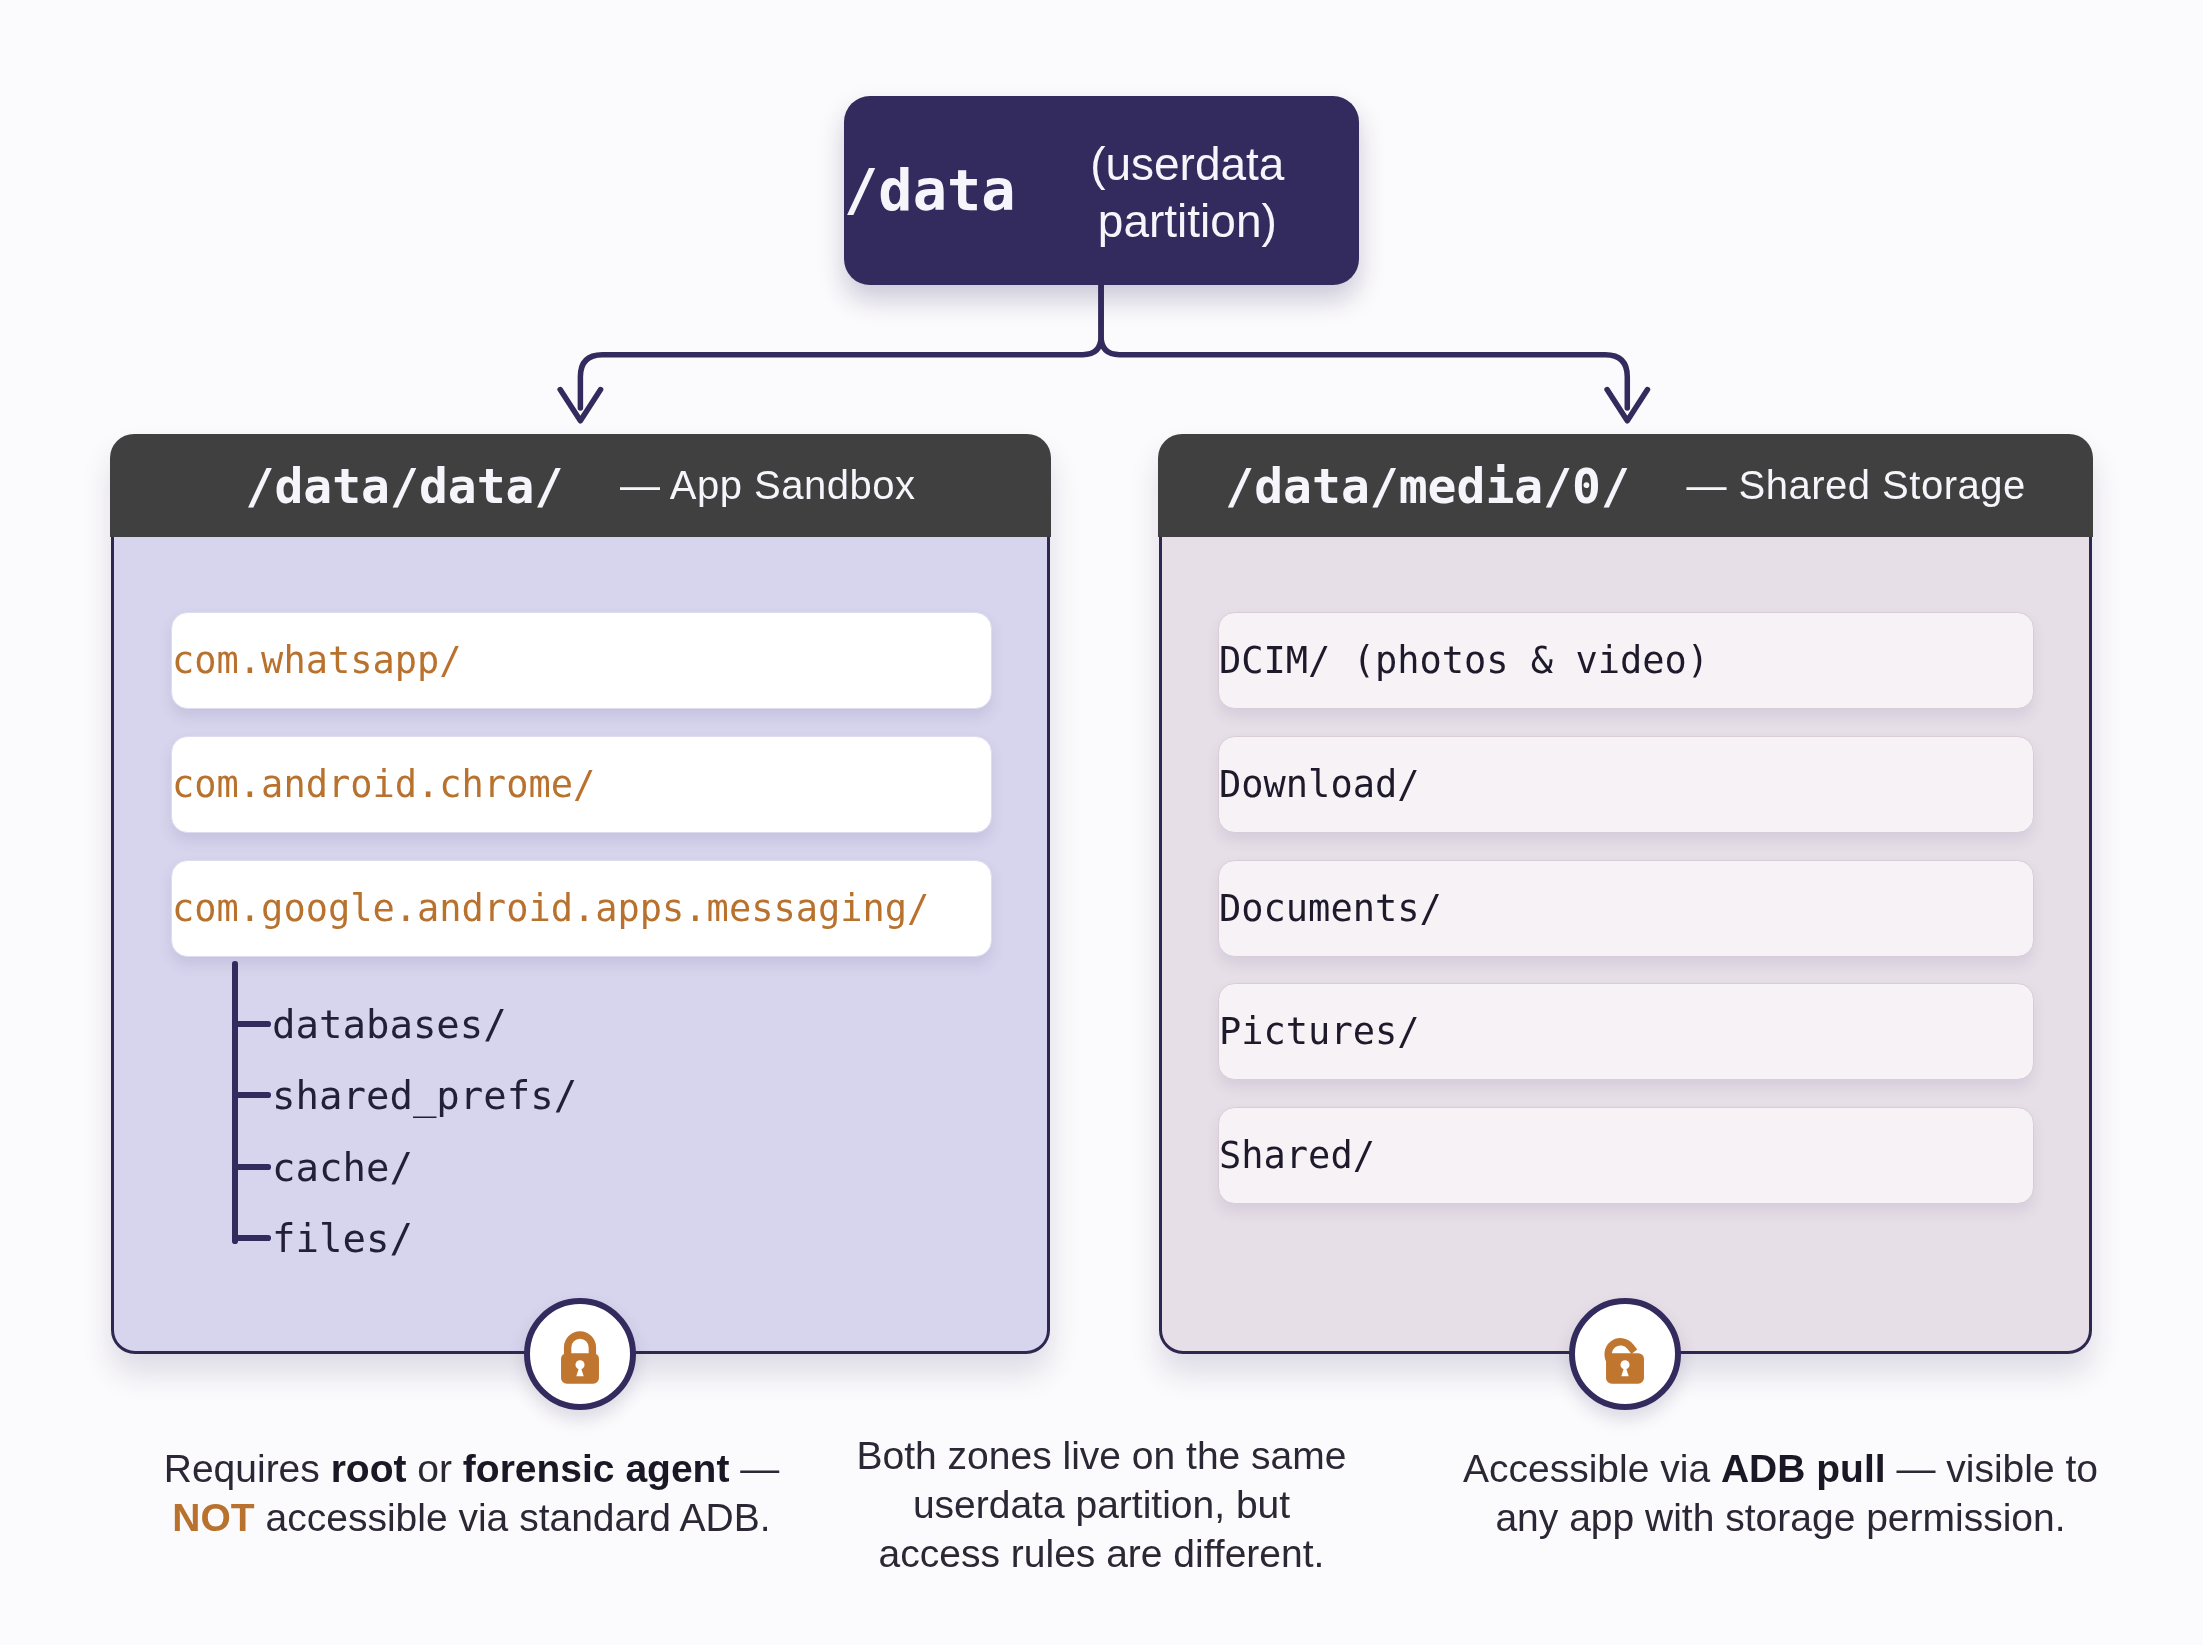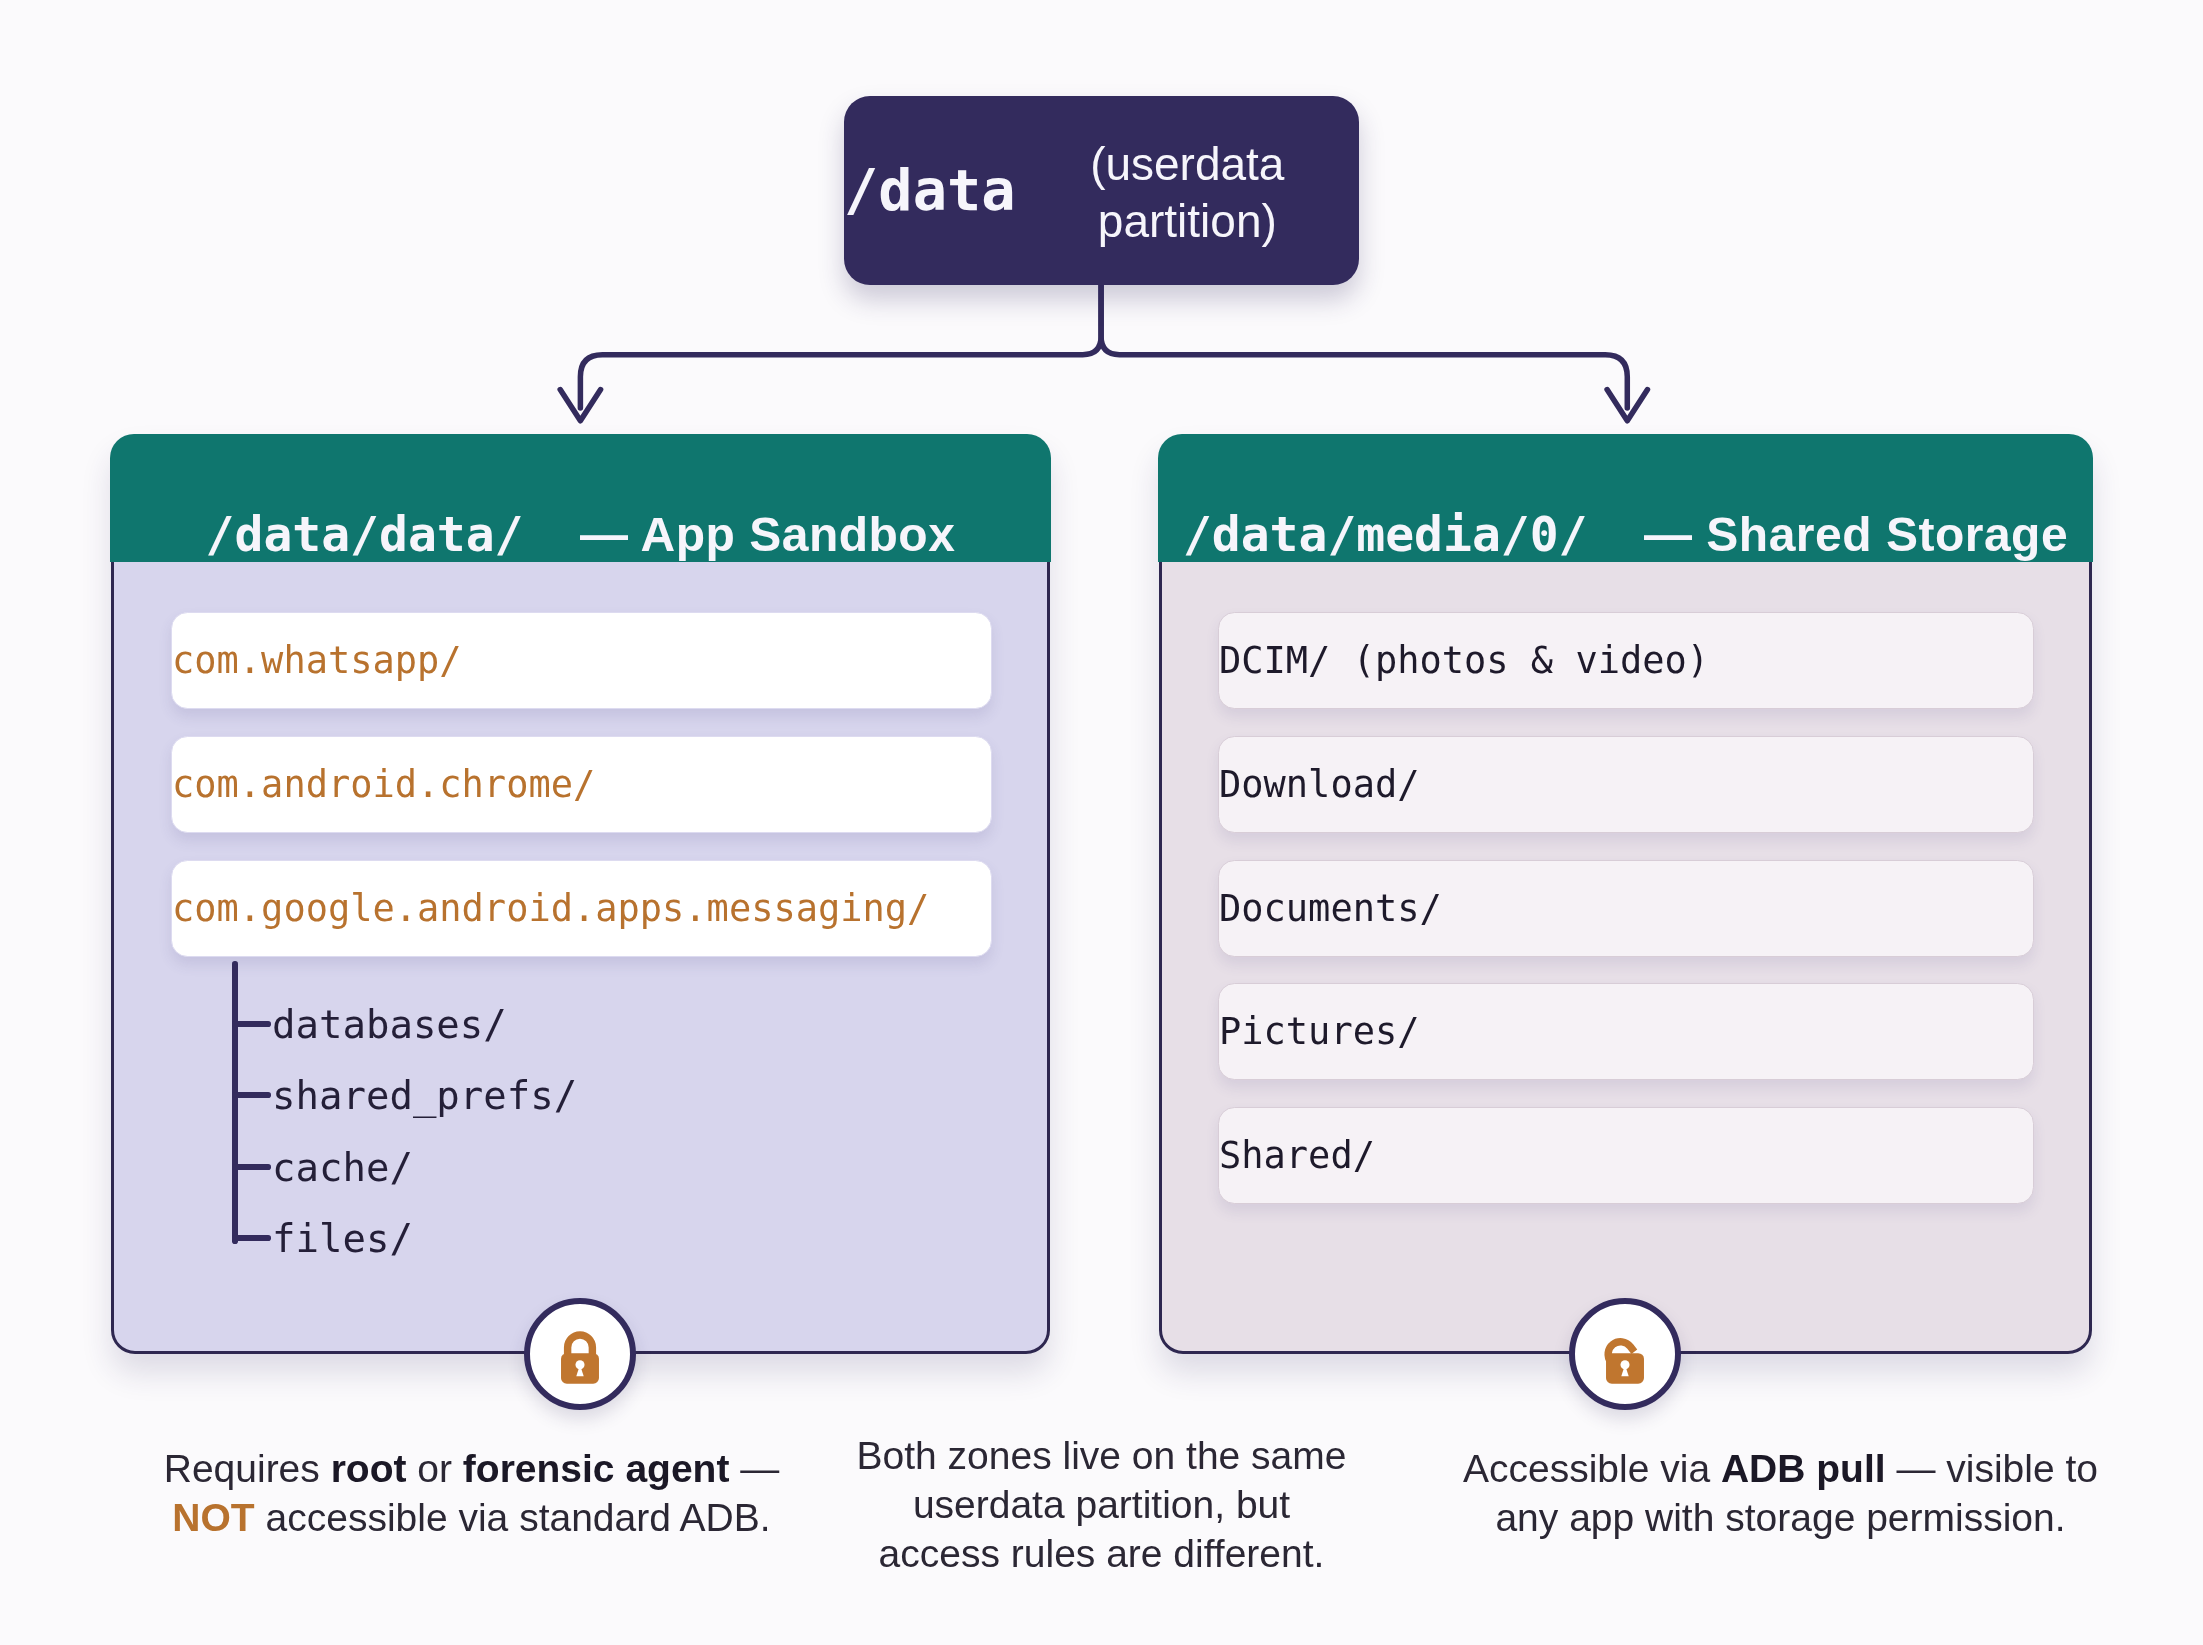--- a/index.html
+++ b/index.html
@@ -27,27 +27,27 @@
   
   .panel{
     position:absolute;top:435px;height:919px;
     border:3.7px solid #2e2750;border-radius:24px;
     box-shadow:0 18.4px 31px rgba(45,38,90,.14);
     box-sizing:border-box;
   }
   .panel.left{left:111px;width:939px;background:#d7d5ed;}
   .panel.right{left:1159px;width:933px;background:#e7dfe7;}
   .panel-header{
-    position:absolute;left:-3.7px;top:-3.7px;right:-3.7px;height:128px;
-    background:#0f766e;border-radius:24px 24px 0 0;
-    display:flex;align-items:flex-end;justify-content:center;gap:16.5px;
+    position:absolute;left:-3.7px;top:-3.7px;right:-3.7px;height:103px;
+    background:#404040;border-radius:24px 24px 0 0;
+    display:flex;align-items:center;justify-content:center;gap:16.5px;
     color:#f6f5fb;white-space:nowrap;
   }
   .panel-header .path{font-size:48px;font-weight:700;}
-  .panel-header .rest{font-size:48px;font-weight:700;letter-spacing:0.5px;margin-left:40px;}
+  .panel-header .rest{font-size:40px;font-weight:400;letter-spacing:0.5px;margin-left:40px;}
 
   .card{
     position:absolute;height:97px;border-radius:16.5px;
     display:flex;align-items:center;
     font-size:37px;box-sizing:border-box;
     white-space:nowrap;
   }
   .panel.left .card{
     left:57px;width:821px;background:#ffffff;border:1.8px solid #dddbf0;
     color:#b8722e;box-shadow:0 7.3px 13px rgba(70,62,130,.12);

